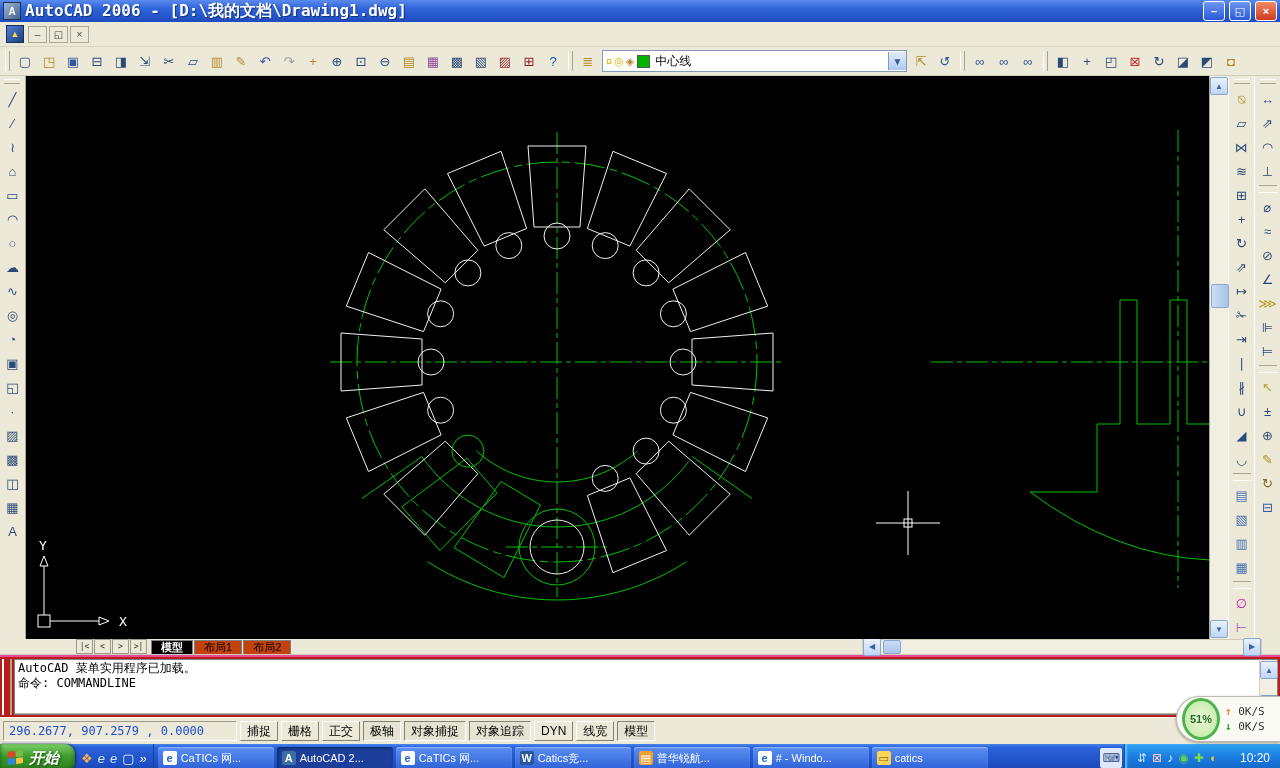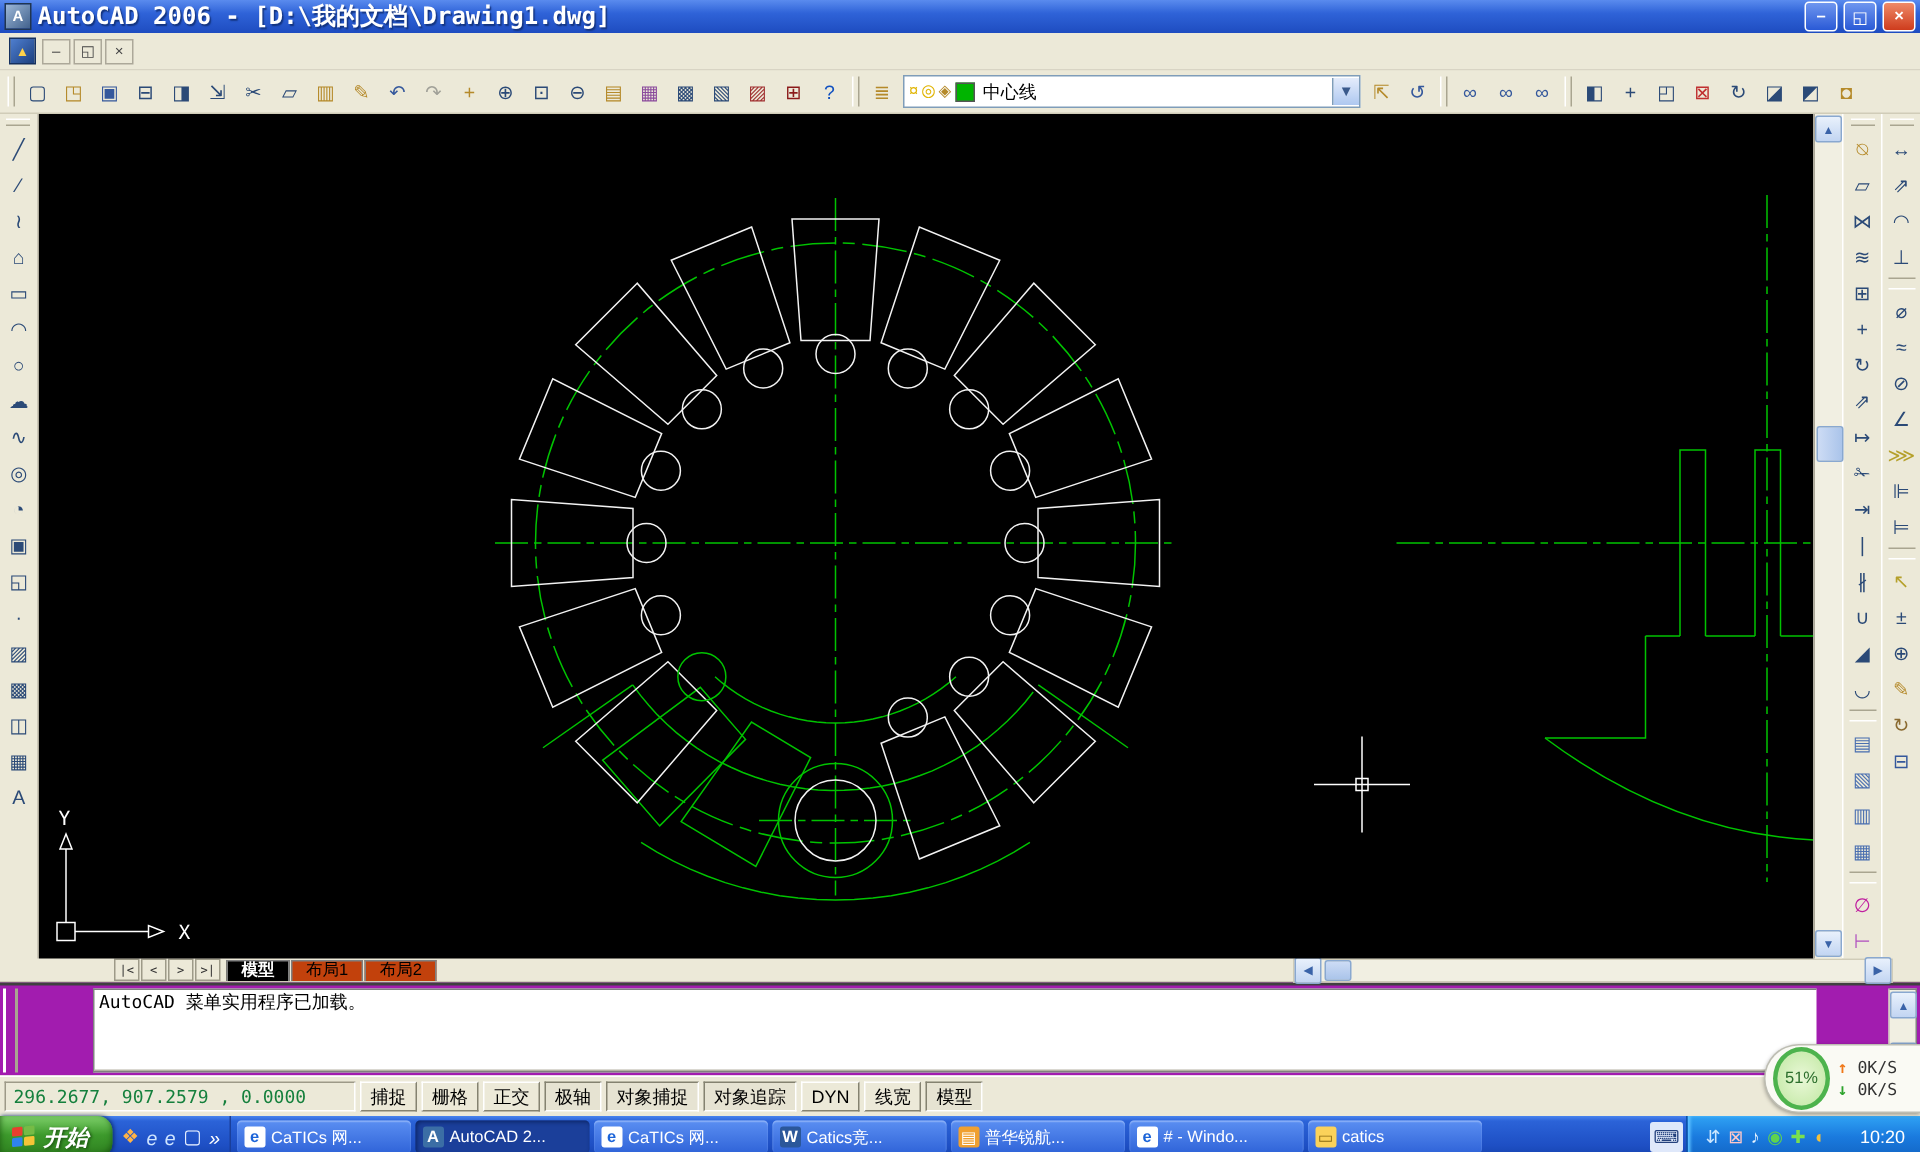--- a/index.html
+++ b/index.html
@@ -76,36 +76,36 @@
     background:#c2410c;color:#000;margin-right:1px;}
   .tab.active{background:#000;color:#fff;font-weight:bold;}
   .hscroll{margin-left:auto;display:flex;align-items:center;width:398px;height:14px;
     background:#f1efe2;border:1px solid #d0ccb8;}
   .hscroll .sbtn{margin:0;}
   .hthumb{width:16px;height:12px;border:1px solid #89a8d0;border-radius:2px;
     background:linear-gradient(180deg,#cddcf5,#aac4ea);margin-left:2px;}
   .hspacer{flex:1;}
   .corner{width:18px;height:14px;background:#ece9d8;}
   
-  .cmdwin{height:62px;background:#a21caf;border-top:2px solid #404040;display:flex;
-    padding:2px;box-sizing:border-box;gap:48px;}
+  .cmdwin{height:62px;background:#b91c1c;border-top:2px solid #ec4899;display:flex;
+    padding:2px;box-sizing:border-box;}
   .cmd-grip{width:6px;border-left:2px solid #fff;border-right:2px solid #a9a590;margin-right:2px;}
   .cmd-box{flex:1;background:#fff;border:1px solid #808080;border-right:none;
     font-family:"DejaVu Sans Mono","Liberation Mono",monospace;font-size:12px;color:#000;
     display:flex;flex-direction:column;}
   .cmd-hist{flex:1;padding:1px 3px;border-bottom:1px solid #b5b2a4;}
   .cmd-line{line-height:15px;white-space:pre;}
   .cmd-prompt{height:17px;line-height:17px;padding:0 3px;}
   .cmd-scroll{width:17px;background:#f1efe2;border:1px solid #808080;border-left:1px solid #d4d0c0;
     display:flex;flex-direction:column;justify-content:space-between;}
   
   .statusbar{height:26px;display:flex;align-items:center;background:#ece9d8;
     border-top:1px solid #fff;padding:0 3px;gap:3px;}
   .coords{width:222px;height:18px;line-height:18px;border:1px solid;border-color:#9d9a88 #fff #fff #9d9a88;
-    font-family:"DejaVu Sans Mono",monospace;font-size:12px;padding:0 5px;color:#15803d;}
+    font-family:"DejaVu Sans Mono",monospace;font-size:12px;padding:0 5px;color:#1d4ed8;}
   .toggle{height:20px;padding:0 6px;font-size:12px;font-family:"Liberation Sans",sans-serif;
     background:#ece9d8;border:1px solid;border-color:#fff #848270 #848270 #fff;color:#000;}
   .toggle.pressed{border-color:#848270 #fff #fff #848270;background:#e6e3d2;}
   
   .taskbar{height:28px;display:flex;align-items:stretch;
     background:linear-gradient(180deg,#4884ee 0%,#2b63d8 12%,#1e4fc4 70%,#1543ad 100%);color:#fff;}
   .startbtn{display:flex;align-items:center;gap:5px;padding:0 16px 0 8px;
     background:linear-gradient(180deg,#7ed06a 0%,#3d9a2c 45%,#2c7c1e 100%);
     border-radius:0 10px 10px 0;box-shadow:inset 0 -2px 4px #1d5a12,1px 0 3px #0c2d6e;
     font-weight:bold;font-style:italic;font-size:15px;text-shadow:1px 1px 2px #1a4f10;}
@@ -128,21 +128,21 @@
     border-left:1px solid #0c54a8;box-shadow:inset 2px 0 2px #5cc0ff;}
   .tray-ic{font-size:12px;line-height:1;}
   .clock{font-size:12px;margin-left:19px;}
   
   .netwidget{position:absolute;right:0;bottom:26px;width:104px;height:46px;z-index:40;
     background:#fafaf4;border:1px solid #bdbdb2;border-right:none;border-radius:23px 0 0 23px;
     display:flex;align-items:center;gap:5px;padding-left:5px;box-sizing:border-box;
     box-shadow:0 1px 3px rgba(0,0,0,.35);}
   .netring{width:32px;height:36px;border:3px solid #4db34d;border-radius:50%;
     background:radial-gradient(#eaf8d8,#bfe7a0);display:flex;align-items:center;justify-content:center;
-    font-size:11px;color:#2c6e2c;font-weight:normal;}
+    font-size:11px;color:#2c6e2c;font-weight:bold;}
   .netrows{display:flex;flex-direction:column;font-size:11px;color:#333;
     font-family:"DejaVu Sans Mono",monospace;line-height:15px;}
   .netrows .up b{color:#f07818;} .netrows .dn b{color:#2da32d;}
 </style>
 </head>
 <body>
 
 <div class="titlebar">
   <span class="app-icon">A</span>
   <span class="title-text">AutoCAD 2006 - [D:\我的文档\Drawing1.dwg]</span>
@@ -598,20 +598,21 @@
   </div>
   <div class="corner"></div>
 </div>
 
 <div class="cmdwin">
   <div class="cmd-grip"></div>
   <div class="cmd-box">
     <div class="cmd-hist">
 
     <div class="cmd-line">AutoCAD 菜单实用程序已加载。</div>
+        <div class="cmd-line">命令: COMMANDLINE</div>
       </div>
   </div>
   <div class="cmd-scroll">
     <div class="sbtn">▲</div>
     <div class="sbtn">▼</div>
   </div>
 </div>
 
 <div class="statusbar">
   <span class="coords">296.2677, 907.2579 , 0.0000</span>

